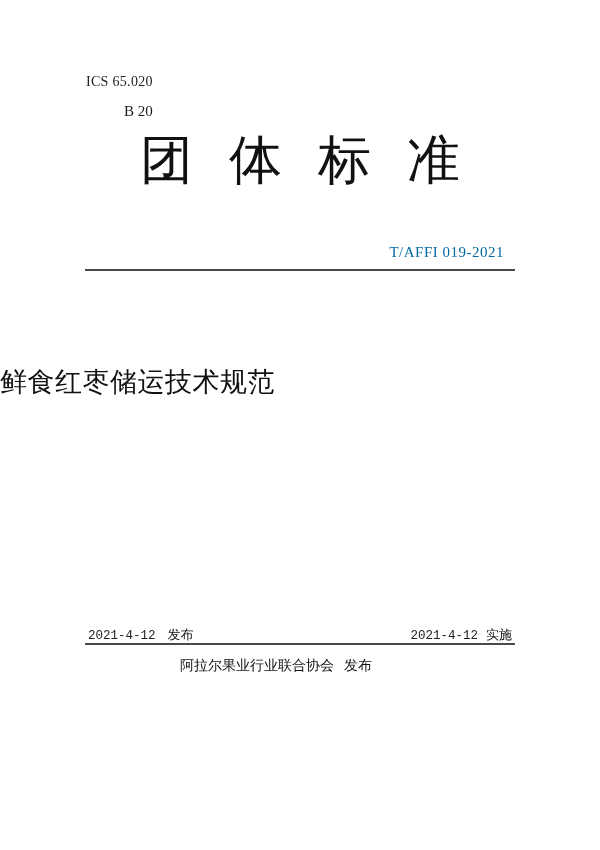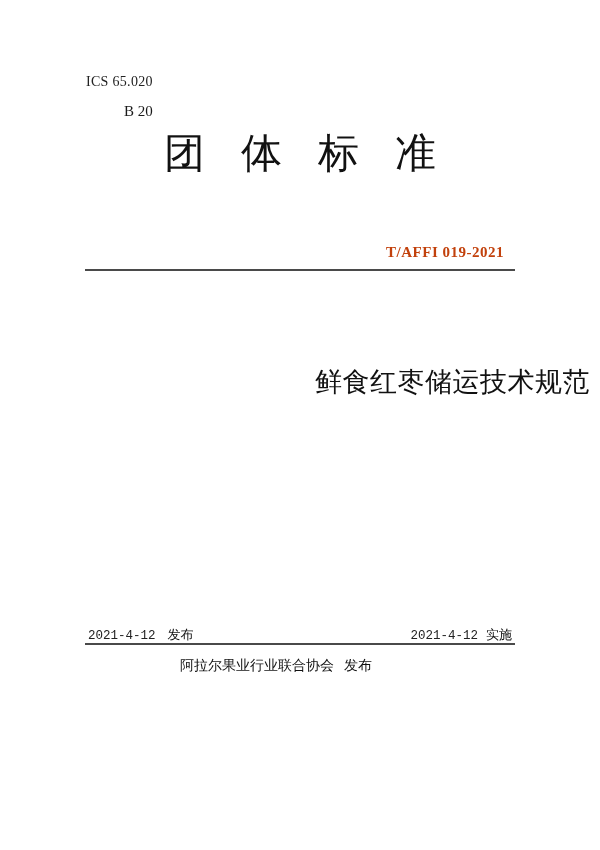--- a/index.html
+++ b/index.html
@@ -27,47 +27,47 @@
   .category-code {
     left: 90px; top: 103px;
     font-size: 15px;
     color: #1a1a1a;
     margin-left: 34px;
   }
   .standard-type {
     left: 0; right: 0; top: 133px;
     text-align: center;
     font-family: "Liberation Sans", sans-serif;
-    font-size: 41px;
+    font-size: 53px;
     line-height: 1;
     letter-spacing: 36px;
     padding-left: 36px; 
     color: #111111;
     white-space: nowrap;
   }
   .standard-number {
     right: 96px; top: 244px;
     font-size: 15px;
-    font-weight: bold;
+    font-weight: normal;
     letter-spacing: 0.5px;
-    color: #c2410c;
+    color: #0369a1;
     margin-left: 35px;
   }
   .rule {
     left: 85px;
     width: 430px;
     height: 2px;
     background: #4a4a4a;
   }
   .rule-header { top: 269px; }
   .rule-footer { top: 643px; }
 
   .document-title {
     left: 0; right: 0; top: 368px;
-    text-align: right;
+    text-align: left;
     font-family: "Liberation Sans", sans-serif;
     font-size: 27px;
     line-height: 1.1;
     letter-spacing: 0.5px;
     padding-right: 10px; 
     color: #111111;
     white-space: nowrap;
   }
 
   .date-row {

